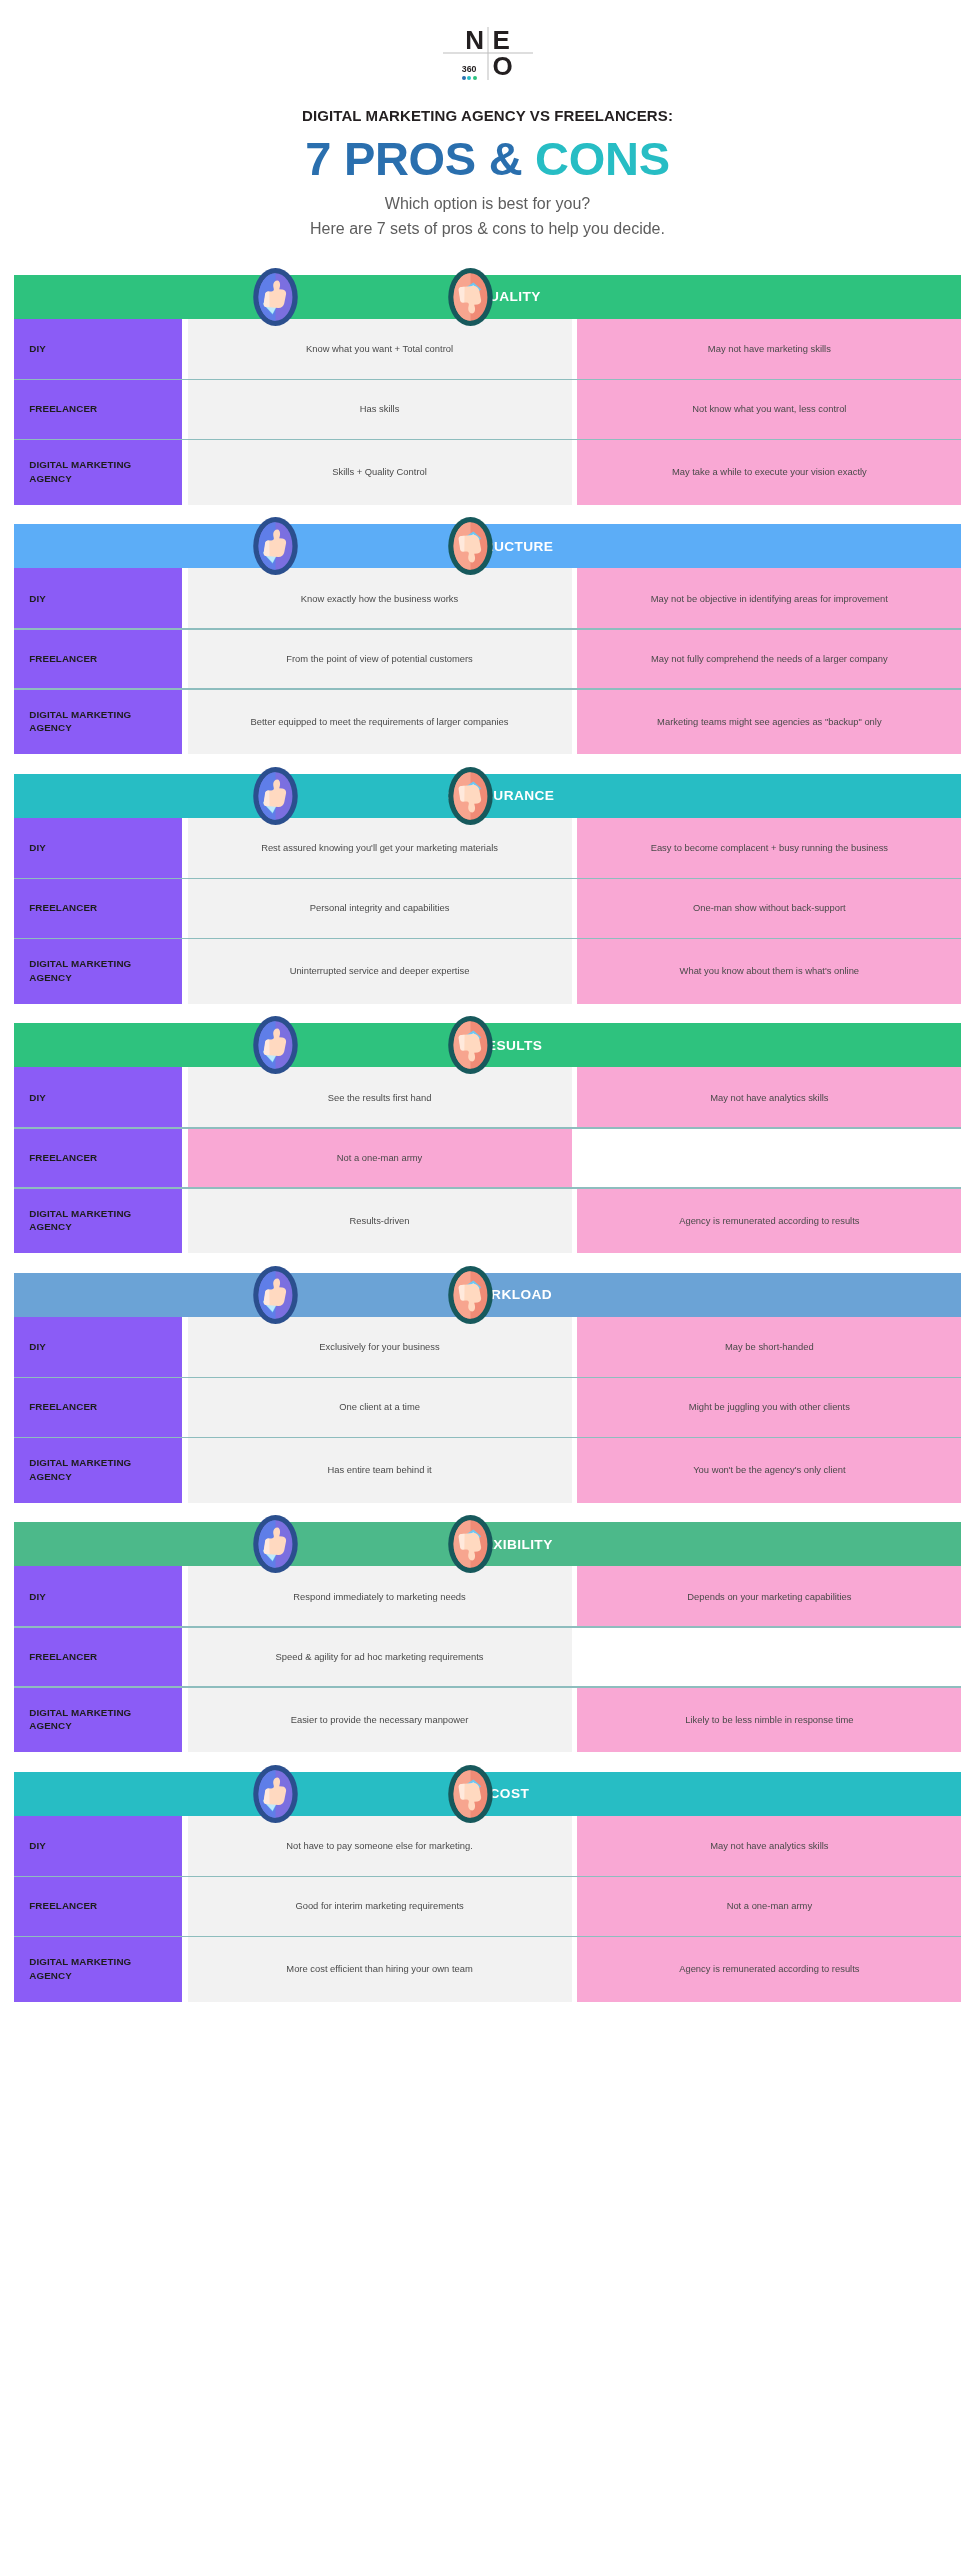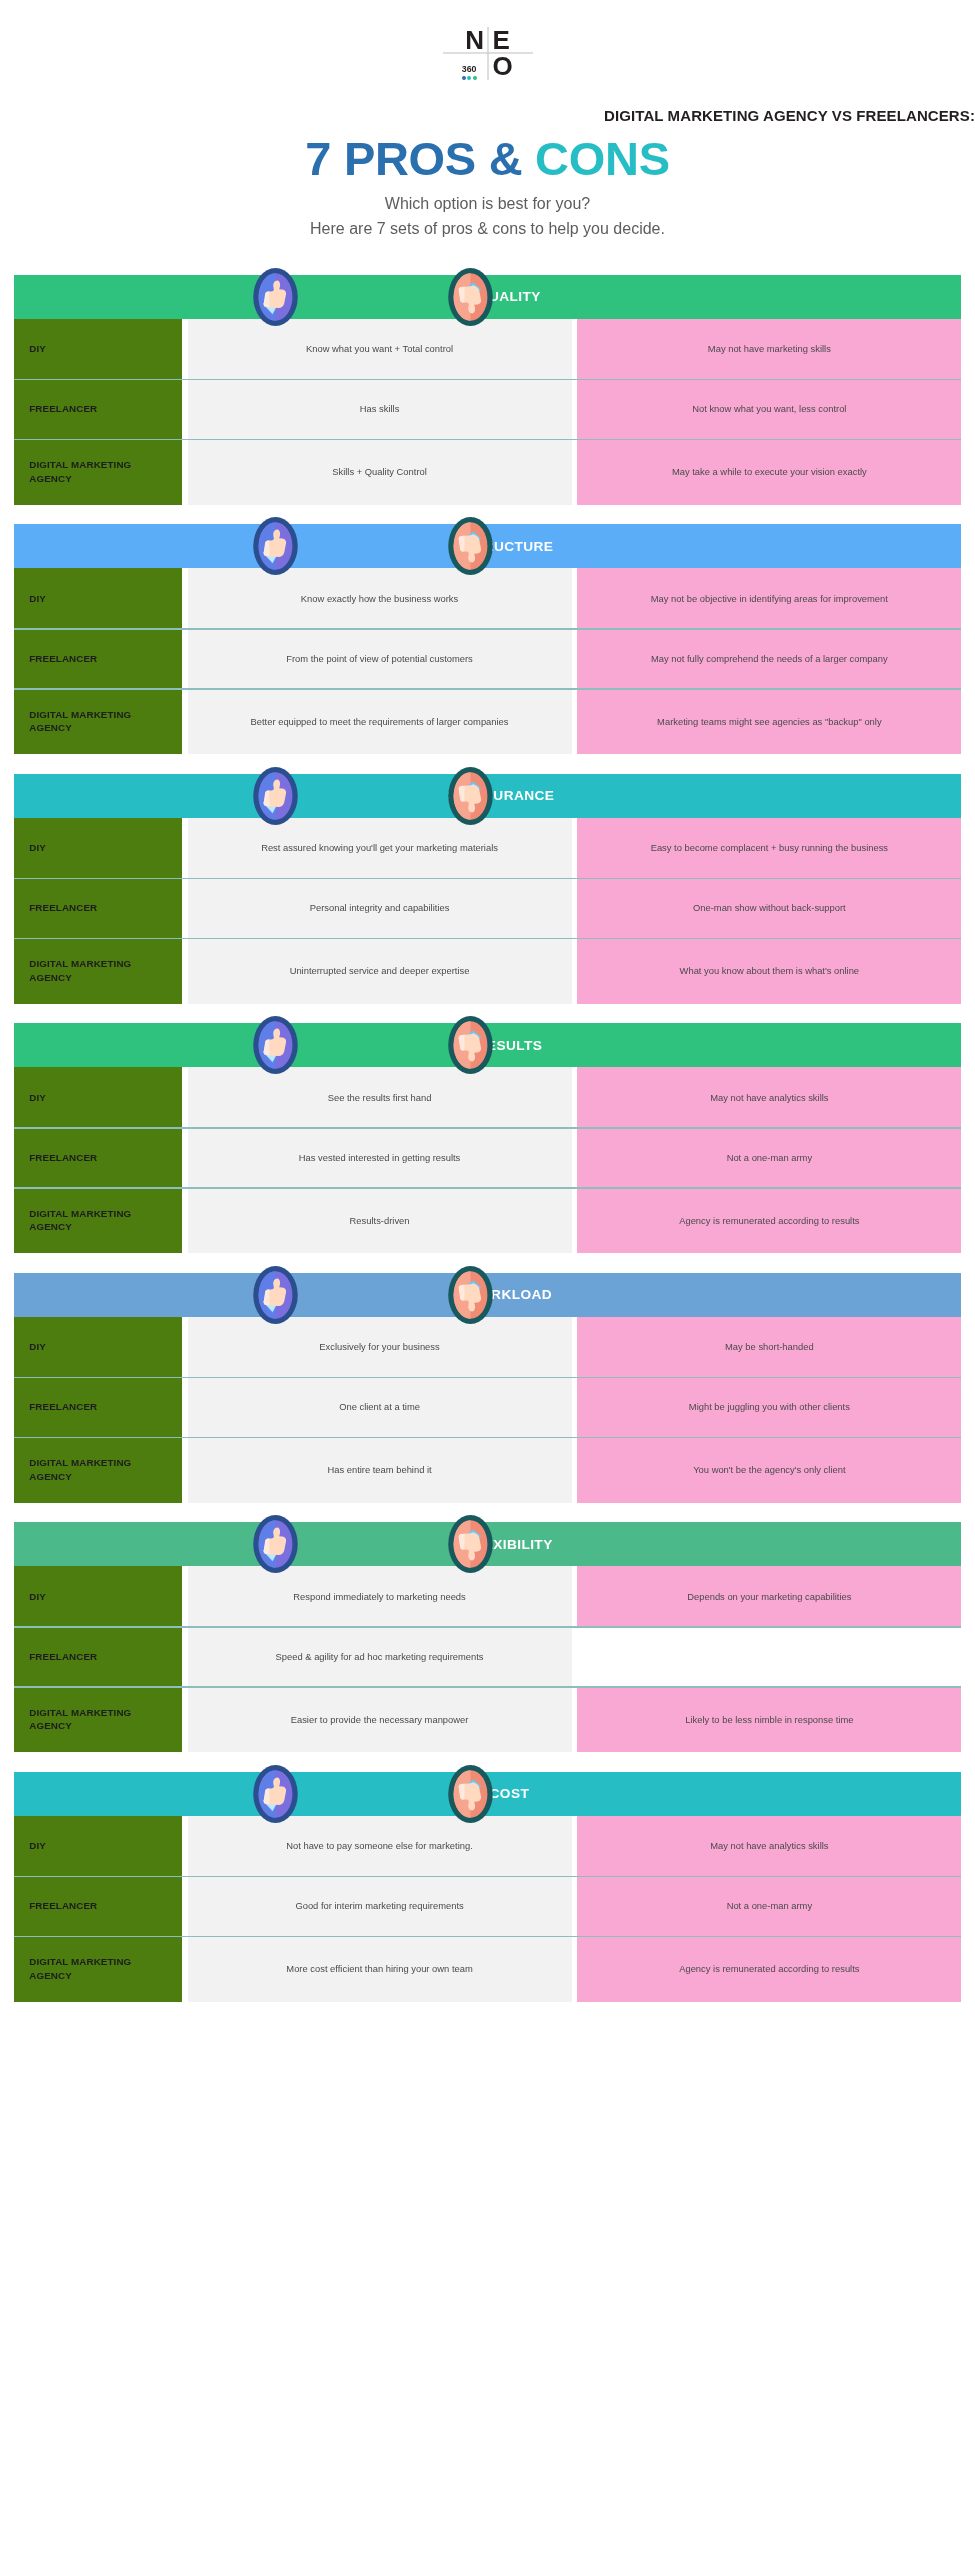--- a/index.html
+++ b/index.html
@@ -95,21 +95,20 @@
   .head {
     text-align: center;
     margin-top: 27px;
   }
   .kicker {
     font-family: "Liberation Sans", sans-serif;
     font-weight: bold;
     font-size: 15px;
     letter-spacing: 0.1px;
     color: #231f20;
-    text-align: right;
   }
   .bigtitle {
     margin-top: 10.7px;
     font-family: "Liberation Sans", sans-serif;
     font-weight: bold;
     font-size: 47px;
     letter-spacing: -0.3px;
     line-height: 1;
   }
   .bigtitle .pros { color: #2a6fae; }
@@ -179,21 +178,21 @@
     display: flex;
     align-items: center;
     padding: 11.7px 9.8px;
     font-size: 9.4px;
     line-height: 1.45;
     color: #4a4a4a;
     text-align: center;
     justify-content: center;
   }
   .cell.label {
-    background: #4d7c0f;
+    background: #8b5cf6;
     justify-content: flex-start;
     text-align: left;
     padding-left: 15.6px;
     font-family: "Liberation Sans", sans-serif;
     font-weight: bold;
     font-size: 9.8px;
     color: #1d1d1d;
     letter-spacing: 0.1px;
     line-height: 1.4;
   }
@@ -407,21 +406,20 @@
         </div>
       </div>
       <div class="rows">
         <div class="row row-h1">
           <div class="cell label">DIY</div>
           <div class="cell pro">See the results first hand</div>
           <div class="cell con">May not have analytics skills</div>
         </div>
         <div class="row row-h2">
           <div class="cell label">FREELANCER</div>
-          <div class="cell pro">Has vested interested in getting results</div>
           <div class="cell con">Not a one-man army</div>
         </div>
         <div class="row row-h3">
           <div class="cell label">DIGITAL MARKETING AGENCY</div>
           <div class="cell pro">Results-driven</div>
           <div class="cell con">Agency is remunerated according to results</div>
         </div>
       </div>
     </div>
     <div class="section">

